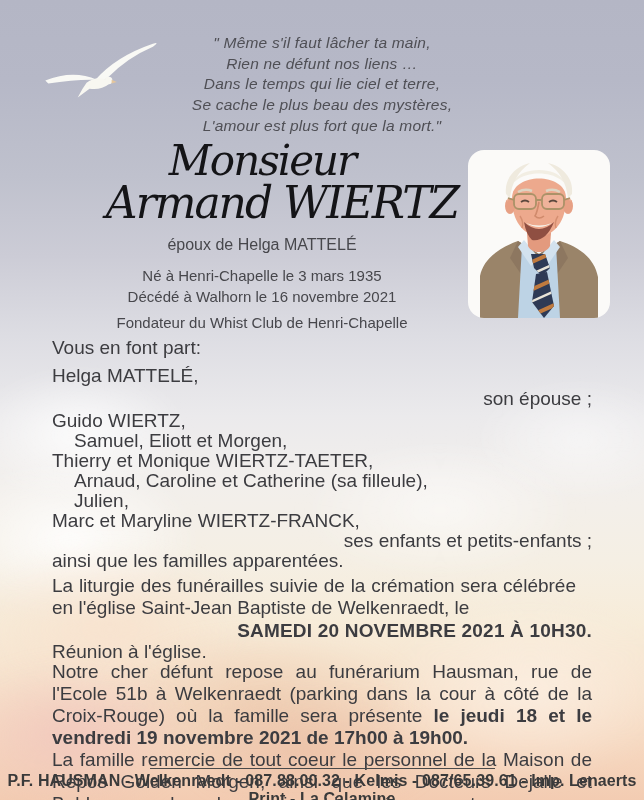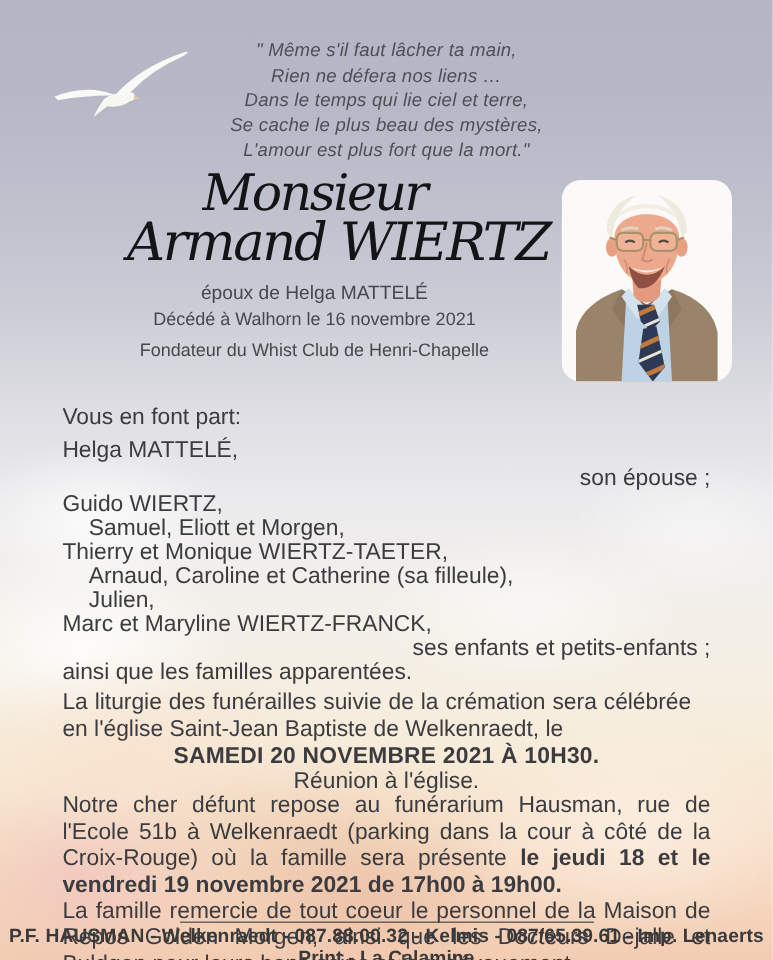--- a/index.html
+++ b/index.html
@@ -40,22 +40,22 @@
 
   .content{position:absolute;left:52px;top:338px;width:540px;font-size:19px;line-height:20px;color:#3c3c40;}
   .line{margin:0;}
   .indent{padding-left:22px;}
   .intro{margin:0 0 8px 0;}
   .relation{text-align:right;margin:3px 0 2px 0;}
   .relation2{text-align:right;margin:0;}
   .closing{margin:0;}
   .para{line-height:22px;text-align:justify;}
   .p1{margin:4px 16px 0 0;}
-  .dateline{margin:2px 0 0 0;text-align:center;font-weight:bold;letter-spacing:.2px;}
-  .meeting{margin:2px 0 0 0;text-align:center;line-height:18px;}
+  .dateline{margin:2px 0 0 0;text-align:right;font-weight:bold;letter-spacing:.2px;}
+  .meeting{margin:2px 0 0 0;line-height:18px;}
   .p2{margin:0;}
   .p3{margin:0;}
 
   .footer{position:absolute;left:0;top:768px;width:644px;text-align:center;}
   .footer-rule{width:345px;height:0;border-top:1px solid #4a4a4a;margin:0 auto;}
   .footer-text{font-size:16px;font-weight:bold;color:#3a3a3a;margin-top:3px;letter-spacing:.1px;}
 </style>
 </head>
 <body>
 
@@ -74,30 +74,31 @@
   <svg class="bird" viewBox="0 0 170 95">
     <path d="M4,55 Q42,40 74,54 Q45,53 8,59 Z" fill="#fdfdf8"></path>
     <path d="M72,54 Q100,22 150,5 Q160,2 150,9 Q115,24 90,50 Q80,58 72,54 Z" fill="#fdfdf8"></path>
     <path d="M60,58 Q73,48 88,54 Q92,56 90,60 Q80,68 64,66 L48,78 Q54,66 60,58 Z" fill="#fcfbf4"></path>
     <circle cx="90" cy="55" r="5" fill="#fcfbf4"></circle>
     <path d="M94,54 L101,57 L94,59 Z" fill="#e8c79a"></path>
   </svg>
 
   <div class="quote">
     <div>" Même s'il faut lâcher ta main,</div>
-    <div>Rien ne défera nos liens …</div>
+    <div>Rien ne défunt nos liens …</div>
     <div>Dans le temps qui lie ciel et terre,</div>
     <div>Se cache le plus beau des mystères,</div>
     <div>L'amour est plus fort que la mort."</div>
   </div>
 
   <div class="titleblock">
     <div class="t-monsieur">Monsieur</div>
     <div class="t-name">Armand WIERTZ</div>
     <div class="t-spouse">époux de Helga MATTELÉ</div>
+    <div class="t-birth">Né à Henri-Chapelle le 3 mars 1935</div>
     <div class="t-death">Décédé à Walhorn le 16 novembre 2021</div>
     <div class="t-role">Fondateur du Whist Club de Henri-Chapelle</div>
   </div>
 
   <svg class="photo" viewBox="0 0 142 168">
     <defs>
       <clipPath id="photoClip">
           <rect x="0" y="0" width="142" height="168" rx="16"></rect>
         </clipPath>
       <clipPath id="tieClip">

